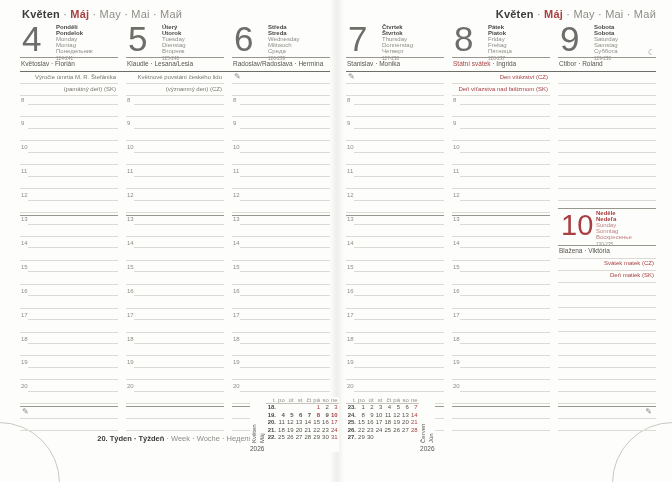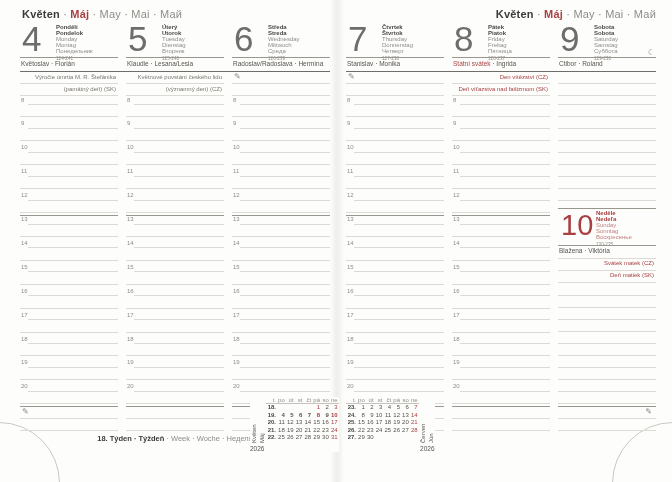--- a/index.html
+++ b/index.html
@@ -48,21 +48,21 @@
 
 <div class="canvas" id="canvas">
   <div class="gutter"></div>
   <div class="corner cl"></div>
   <div class="corner cr"></div>
 
   <div class="mh mhl"><span class="b">Květen</span><span class="sep"> · </span><span class="red">Máj</span><span class="gray"> · May · Mai · Май</span></div>
 
   <div class="mh mhr"><span class="b">Květen</span><span class="sep"> · </span><span class="red">Máj</span><span class="gray"> · May · Mai · Май</span></div>
 
-  <div class="footer"><span class="b">18. Týden · Týždeň</span><span class="gray"> · Week · Woche · Неделя</span></div>
+  <div class="footer"><span class="b">20. Týden · Týždeň</span><span class="gray"> · Week · Woche · Неделя</span></div>
 <div class="col" style="left: 20px;">
       <div class="daynum">4</div>
       <div class="stack">
         <div class="sl sb">Pondělí</div>
         <div class="sl sb">Pondelok</div>
         <div class="sl sg">Monday</div>
         <div class="sl sg">Montag</div>
         <div class="sl sg">Понедельник</div>
         <div class="doy">124-241</div>
       </div>

